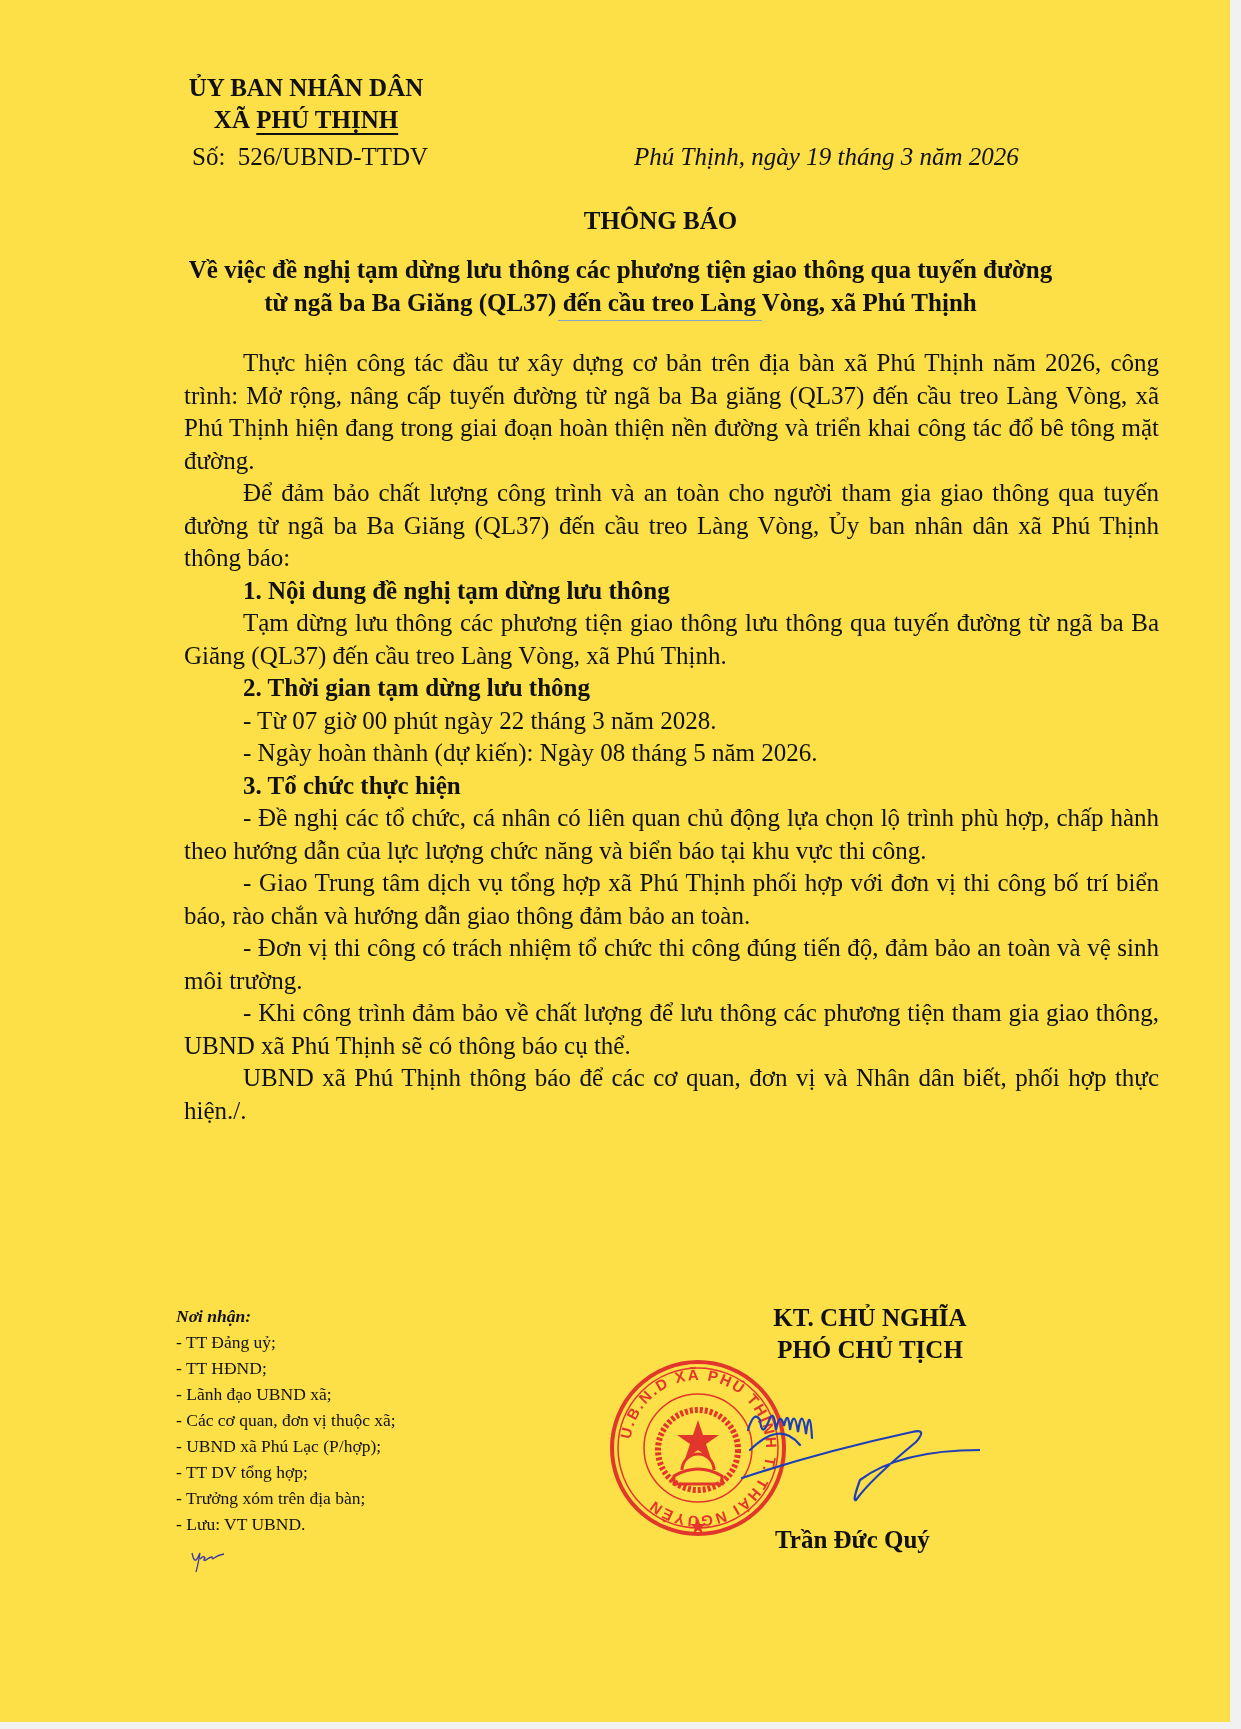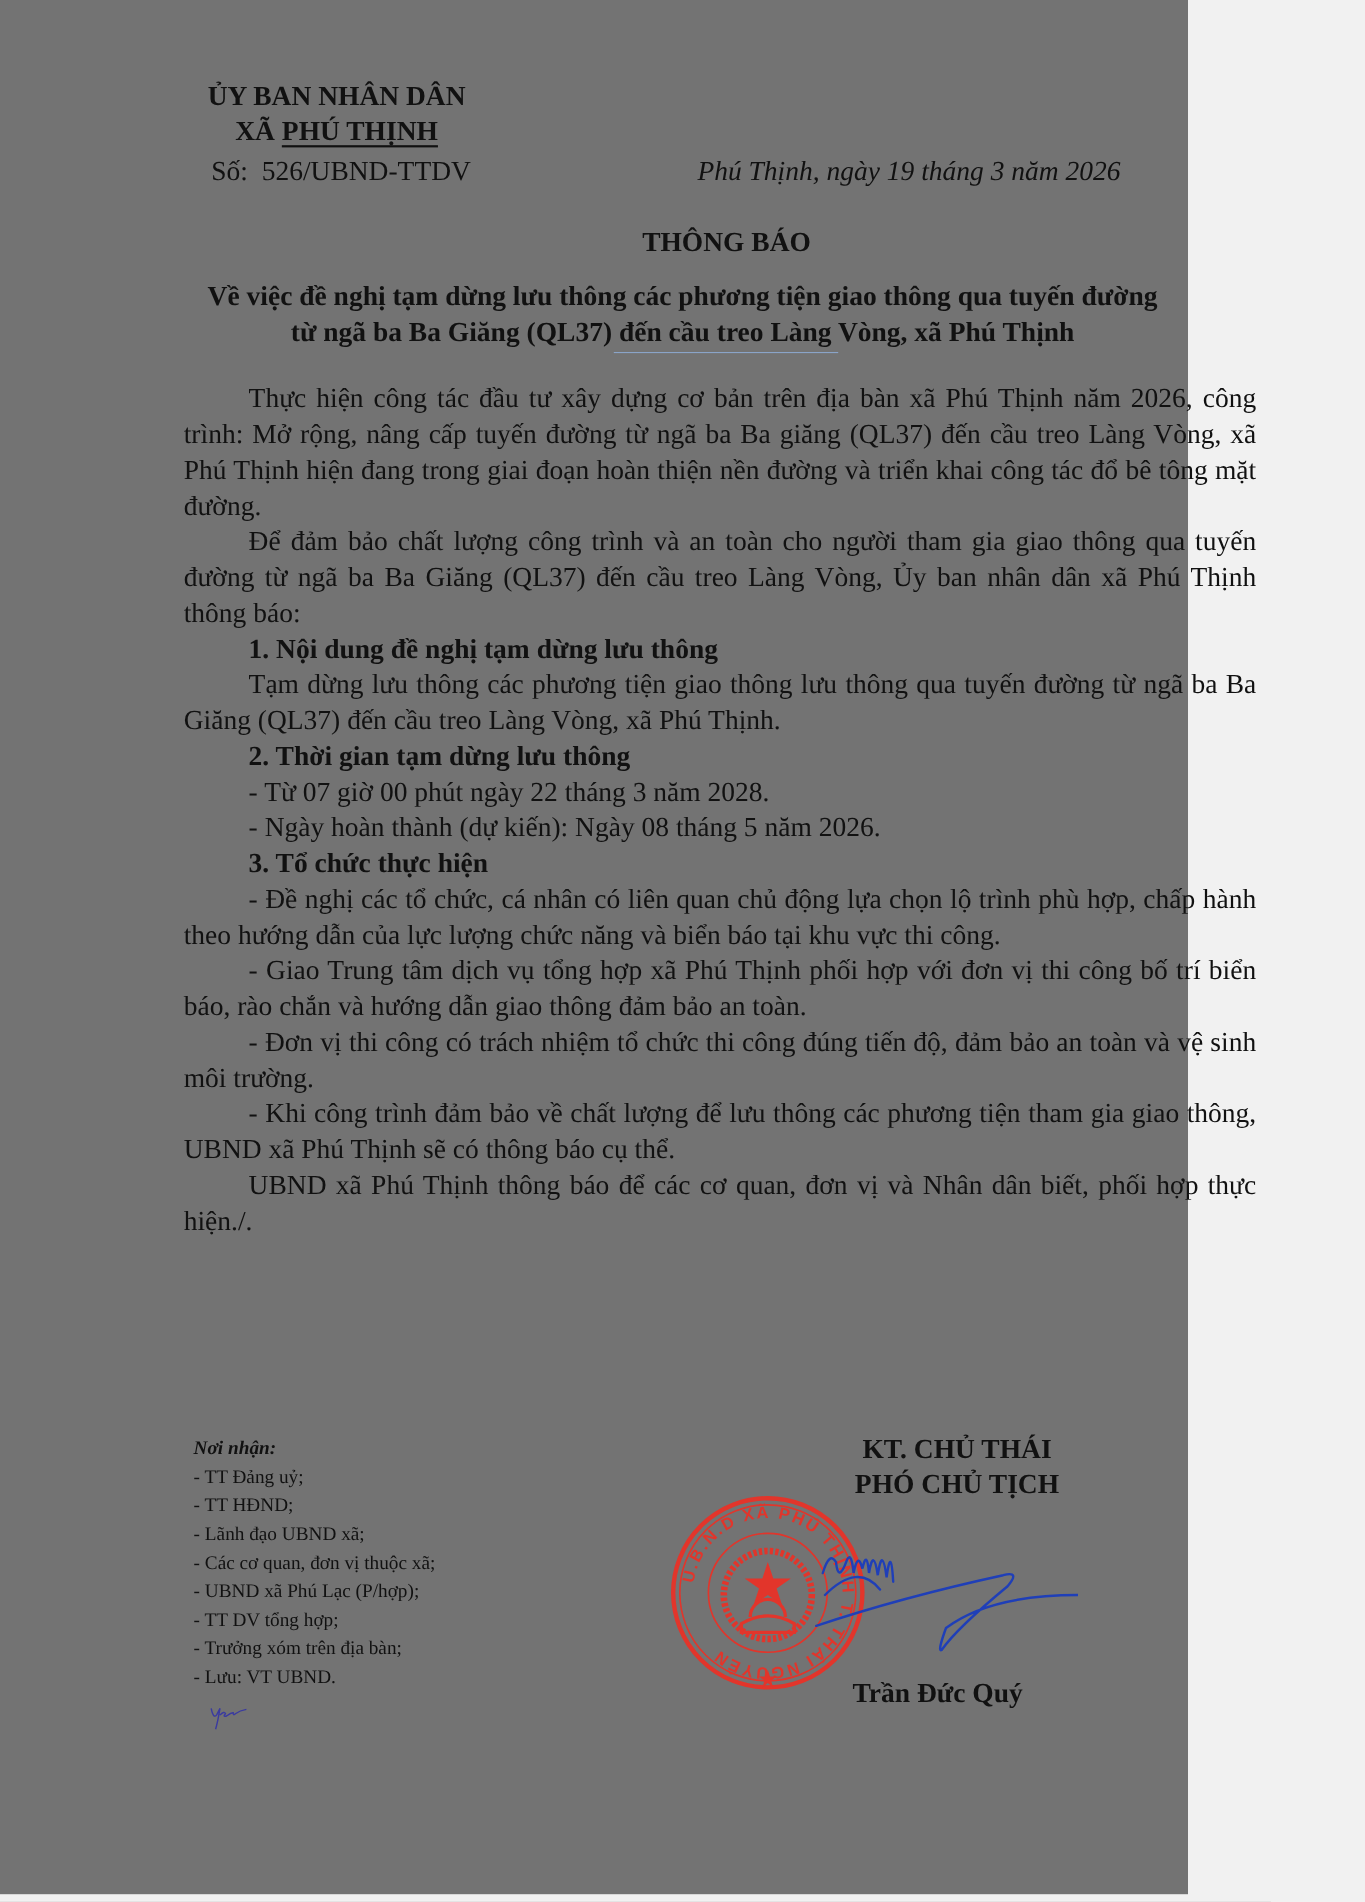--- a/index.html
+++ b/index.html
@@ -5,34 +5,34 @@
     html, body { margin: 0; padding: 0; }
     body {
       width: 1241px; height: 1729px;
       background: #f1f1f1;
       position: relative; overflow: hidden;
       font-family: "Liberation Serif", "DejaVu Serif", serif;
       color: #111;
     }
     .page {
       position: absolute; left: 0; top: 0;
-      width: 1080px; height: 1722px;
-      background: #737373;
+      width: 1230px; height: 1722px;
+      background: #fde047;
     }
     .abs { position: absolute; white-space: nowrap; }
     .hdr-left { text-align: center; font-weight: bold; font-size: 25px; line-height: 32px; }
     .hdr-right { text-align: center; font-weight: bold; font-size: 25px; line-height: 32px; }
     .ul { text-decoration: underline; text-decoration-thickness: 2px; text-underline-offset: 5px; }
     .docno { font-size: 25px; }
     .dateline { font-size: 25px; font-style: italic; }
     .title { font-weight: bold; font-size: 25px; text-align: center; width: 1241px; left: 0; }
     .subtitle { font-weight: bold; font-size: 25px; text-align: center; width: 1241px; left: 0; line-height: 34px; }
     .title-underline { position: absolute; left: 558px; top: 320px; width: 204px; height: 1px; background: #8aa4c8; }
     .body-wrap {
-      position: absolute; left: 167px; top: 347px; width: 975px;
+      position: absolute; left: 184px; top: 347px; width: 975px;
       font-size: 25px; line-height: 32.5px; text-align: justify;
     }
     .body-wrap p { margin: 0; text-indent: 59px; }
     .body-wrap p.heading { font-weight: bold; }
     .recipients {
       position: absolute; left: 176px; top: 1303px;
       font-family: "Liberation Serif", serif; font-size: 17.5px; line-height: 26px;
     }
     .recipients .rlabel { font-weight: bold; font-style: italic; }
     .recipients .ritem { display: block; }
@@ -89,21 +89,21 @@
     <span class="ritem">- UBND xã Phú Lạc (P/hợp);</span>
     <span class="ritem">- TT DV tổng hợp;</span>
     <span class="ritem">- Trưởng xóm trên địa bàn;</span>
     <span class="ritem">- Lưu: VT UBND.</span>
   </div>
   <svg class="initials" viewBox="0 0 40 30">
     <path d="M4 8 Q6 18 9 14 Q11 10 12 8 Q10 20 8 27 M12 14 Q16 10 17 13 Q14 16 18 15 Q22 12 24 12 Q24 15 26 13 Q30 10 36 9" fill="none" stroke="#3a3aa0" stroke-width="1.3"></path>
   </svg>
 
   <div class="sig-block">
-    <div>KT. CHỦ THÁI</div>
+    <div>KT. CHỦ NGHĨA</div>
     <div>PHÓ CHỦ TỊCH</div>
   </div>
 
   <svg class="stamp" viewBox="0 0 180 180">
     <defs>
       <path id="ringPath" d="M 90 90 m -68 0 a 68 68 0 1 1 136 0 a 68 68 0 1 1 -136 0"></path>
     </defs>
     <circle cx="90" cy="90" r="86" fill="none" stroke="#e2352b" stroke-width="4"></circle>
     <circle cx="90" cy="90" r="80" fill="none" stroke="#e2352b" stroke-width="1.5"></circle>
     <circle cx="90" cy="90" r="54" fill="none" stroke="#e2352b" stroke-width="1.5"></circle>

